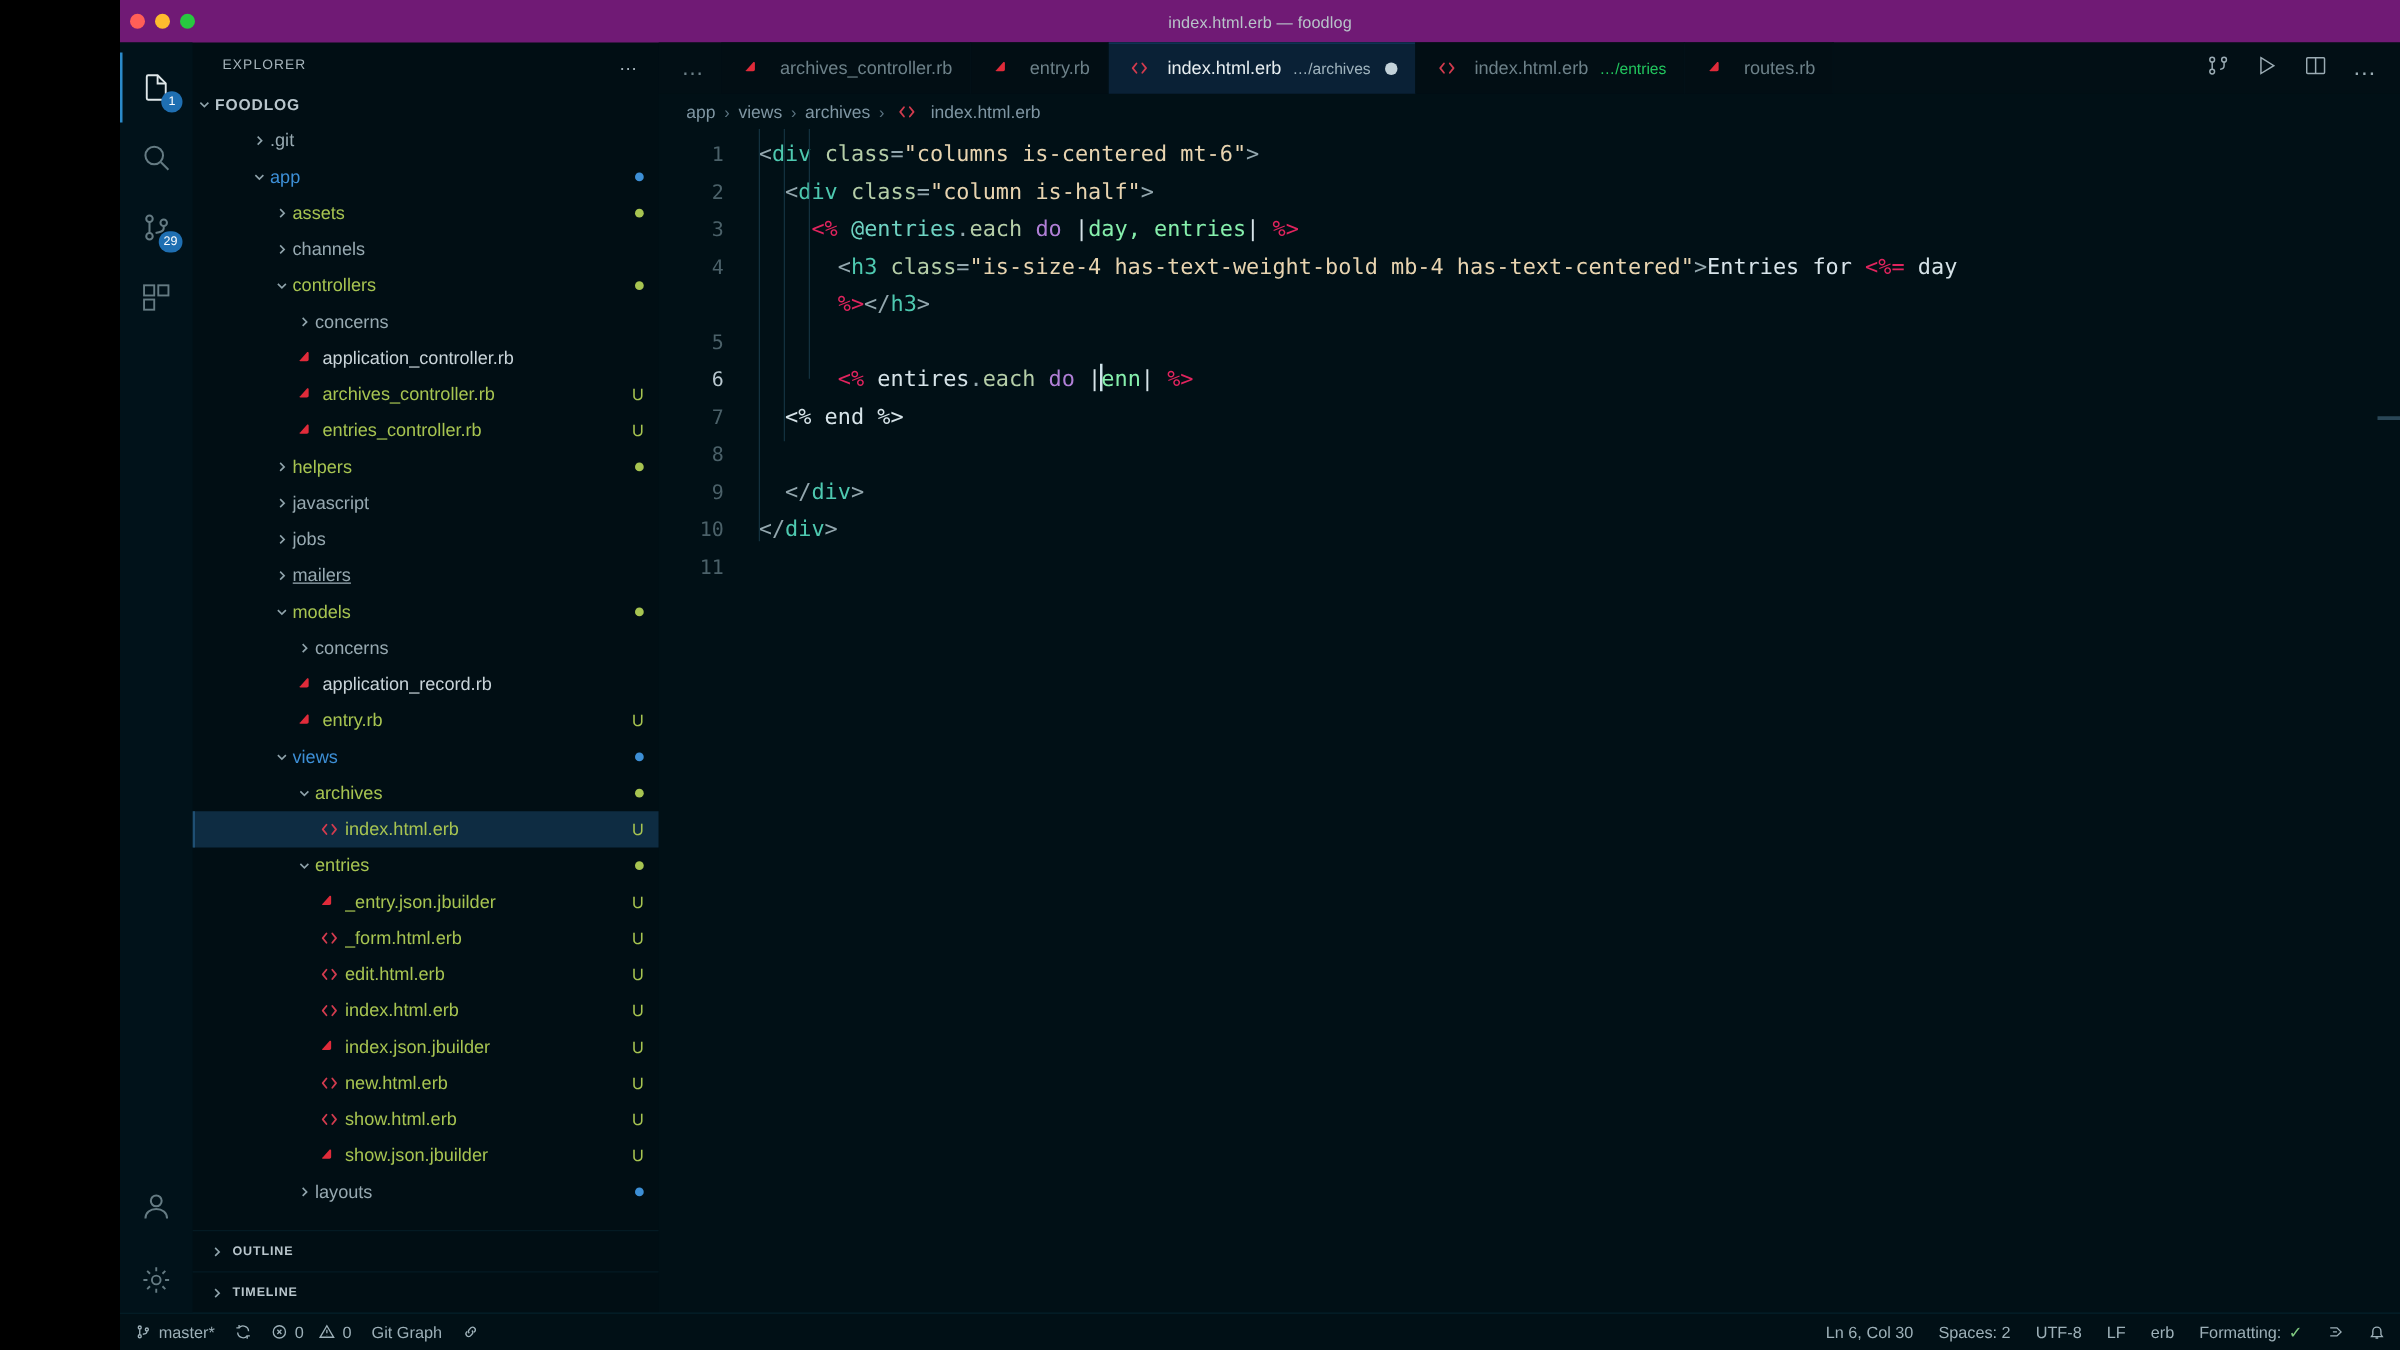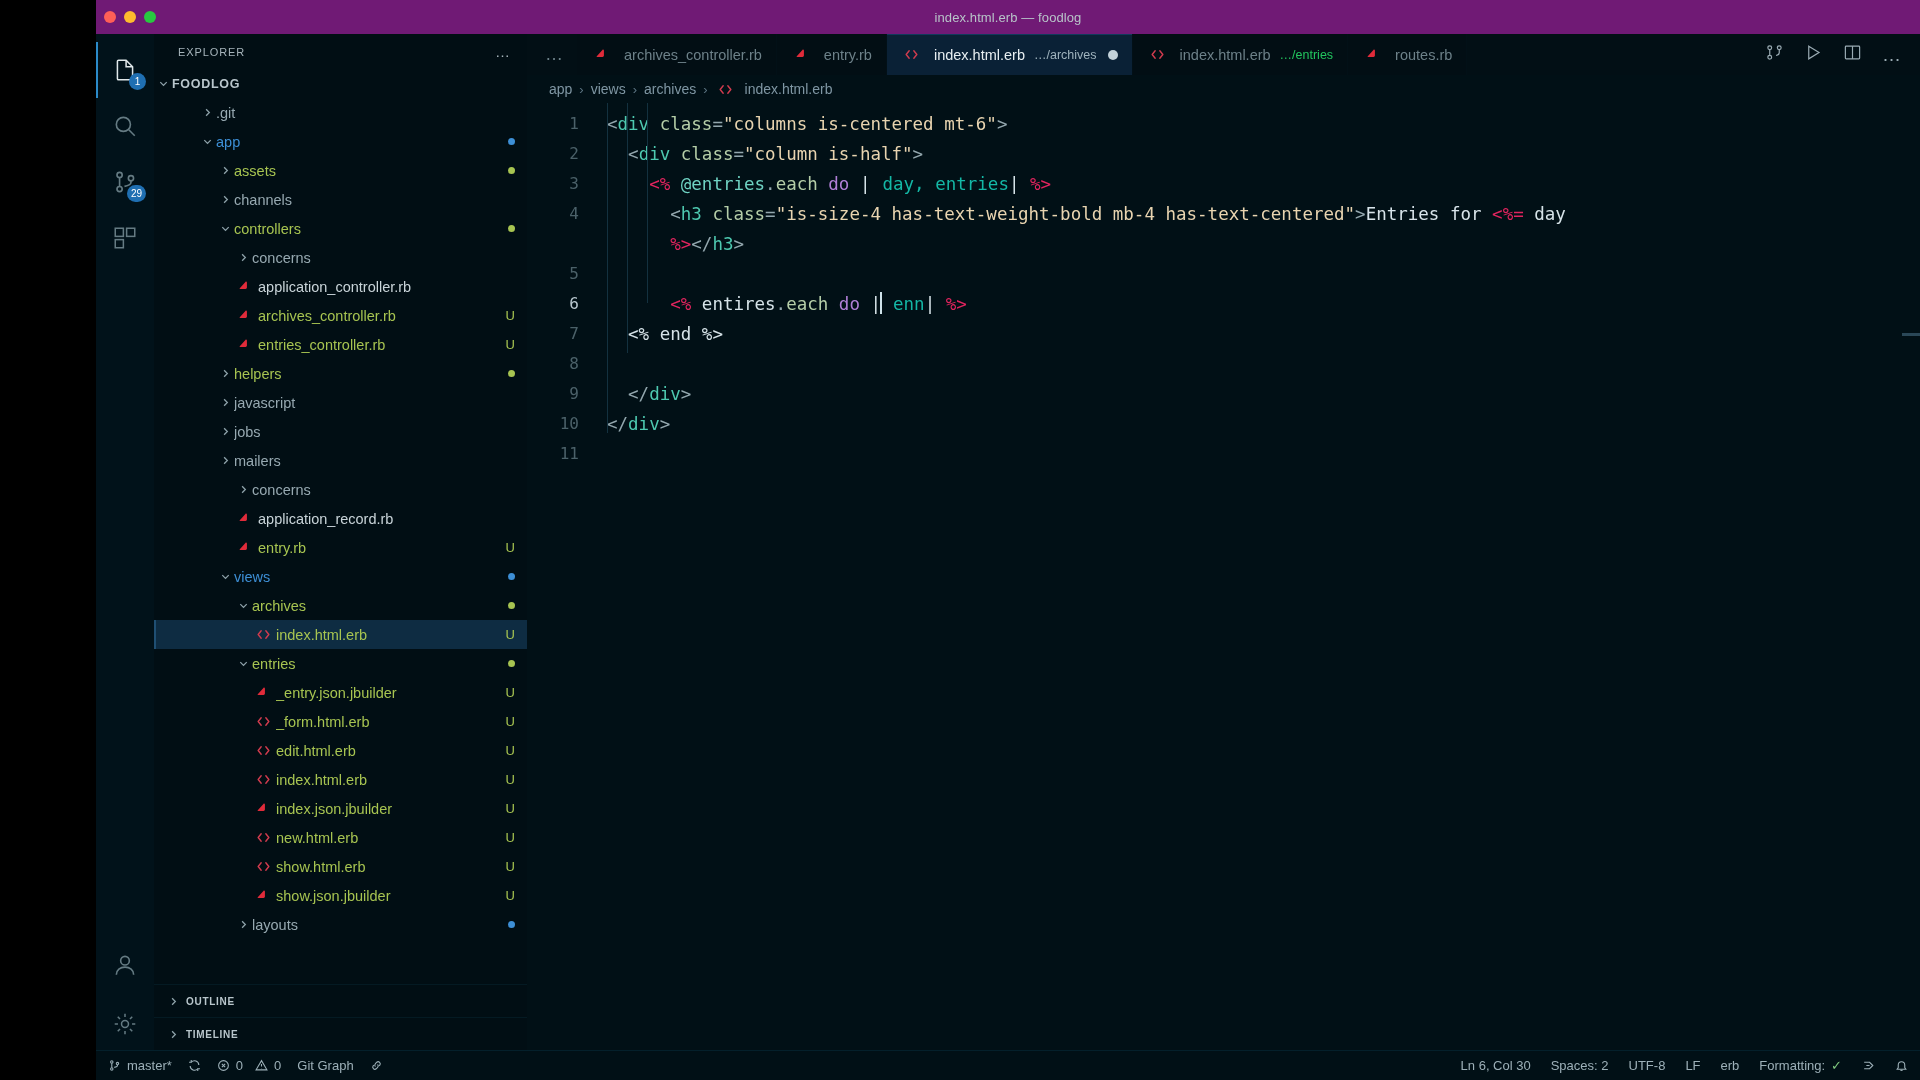--- a/index.html
+++ b/index.html
@@ -177,21 +177,21 @@
   .ctext { flex: 1; min-width: 0; position: relative; }
 
   
   .t-tag   { color: #4ec9b0; }
   .t-attr  { color: #b5cea8; }
   .t-str   { color: #e8d4b0; }
   .t-erb   { color: #e0245e; }
   .t-ivar  { color: #6fd3c3; }
   .t-meth  { color: #b5cea8; }
   .t-kw    { color: #b07fd6; }
-  .t-var   { color: #14b8a6; margin-left: 12px; }
+  .t-var   { color: #86efac; }
   .t-plain { color: #d6e3e8; }
   .t-txt   { color: #d8e4ea; }
   .t-punct { color: #93a7ae; }
 
   .cursor {
     display:inline-block; width: 2px; height: 22px; background: #cfe3ea;
     vertical-align: -4px; margin: 0 -1px;
   }
   .indentguide {
     position: absolute; width: 1px; background: #13313f; top:0; bottom:0;
@@ -401,27 +401,36 @@
                 <span class="lbl c-gray">javascript</span>
               </div>
               <div class="row" style="padding-left: 62px;">
                 <span class="chev">
                   <svg width="11" height="11" viewBox="0 0 12 12" fill="none" stroke="currentColor" stroke-width="1.4">
                     <path d="M4.5 2.5 8 6l-3.5 3.5"></path>
                   </svg>
                 </span>
                 <span class="lbl c-gray">jobs</span>
               </div>
+              <div class="row" style="padding-left: 62px; text-decoration: underline;">
+                <span class="chev">
+                  <svg width="11" height="11" viewBox="0 0 12 12" fill="none" stroke="currentColor" stroke-width="1.4">
+                    <path d="M4.5 2.5 8 6l-3.5 3.5"></path>
+                  </svg>
+                </span>
+                <span class="lbl c-gray">mailers</span>
+              </div>
               <div class="row" style="padding-left: 62px;">
                 <span class="chev">
                   <svg width="11" height="11" viewBox="0 0 12 12" fill="none" stroke="currentColor" stroke-width="1.4">
-                    <path d="M4.5 2.5 8 6l-3.5 3.5"></path>
-                  </svg>
-                </span>
-                <span class="lbl c-gray">mailers</span>
+                    <path d="M2.5 4.5 6 8l3.5-3.5"></path>
+                  </svg>
+                </span>
+                <span class="lbl c-green">models</span>
+                <span class="dotmark" style="background:#a7c451"></span>
               </div>
               <div class="row" style="padding-left: 80px;">
                 <span class="chev">
                   <svg width="11" height="11" viewBox="0 0 12 12" fill="none" stroke="currentColor" stroke-width="1.4">
                     <path d="M4.5 2.5 8 6l-3.5 3.5"></path>
                   </svg>
                 </span>
                 <span class="lbl c-gray">concerns</span>
               </div>
               <div class="row" style="padding-left: 80px;">

